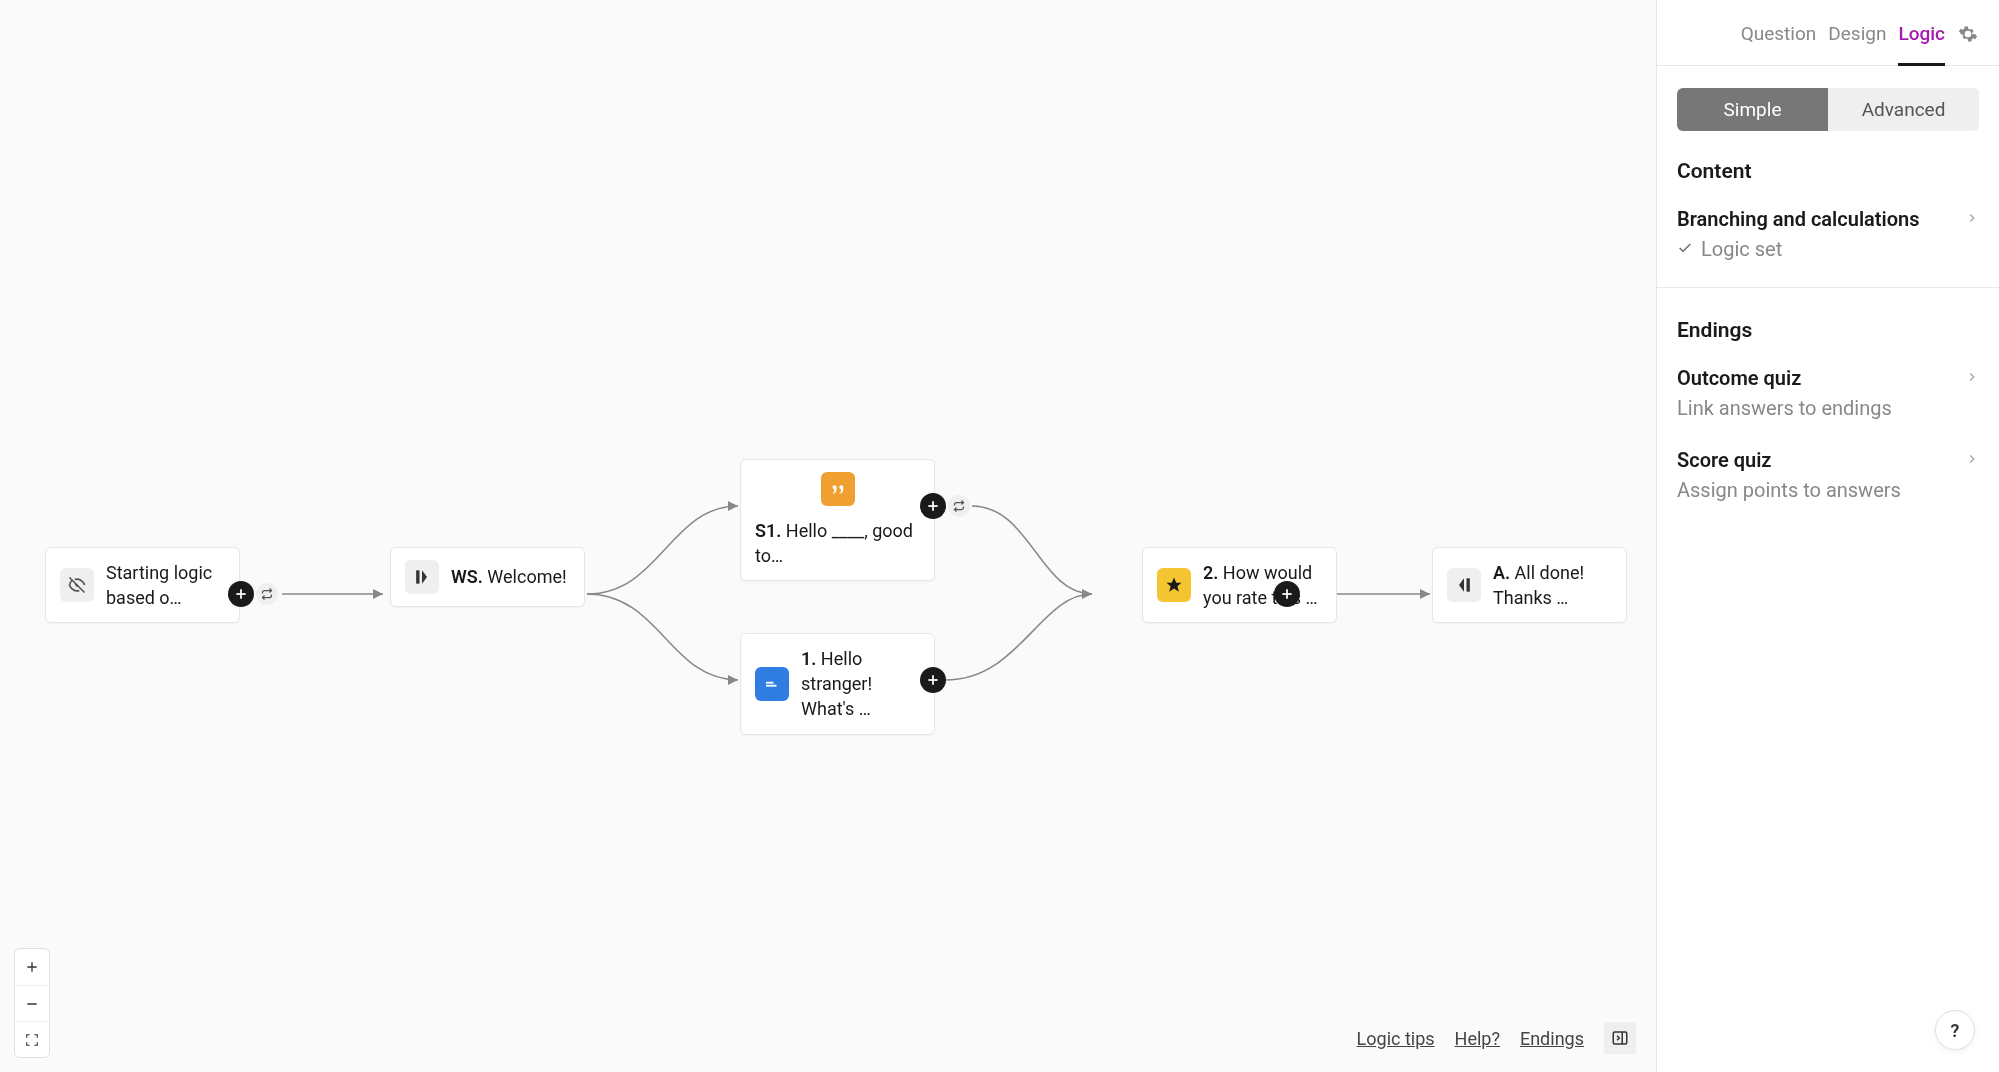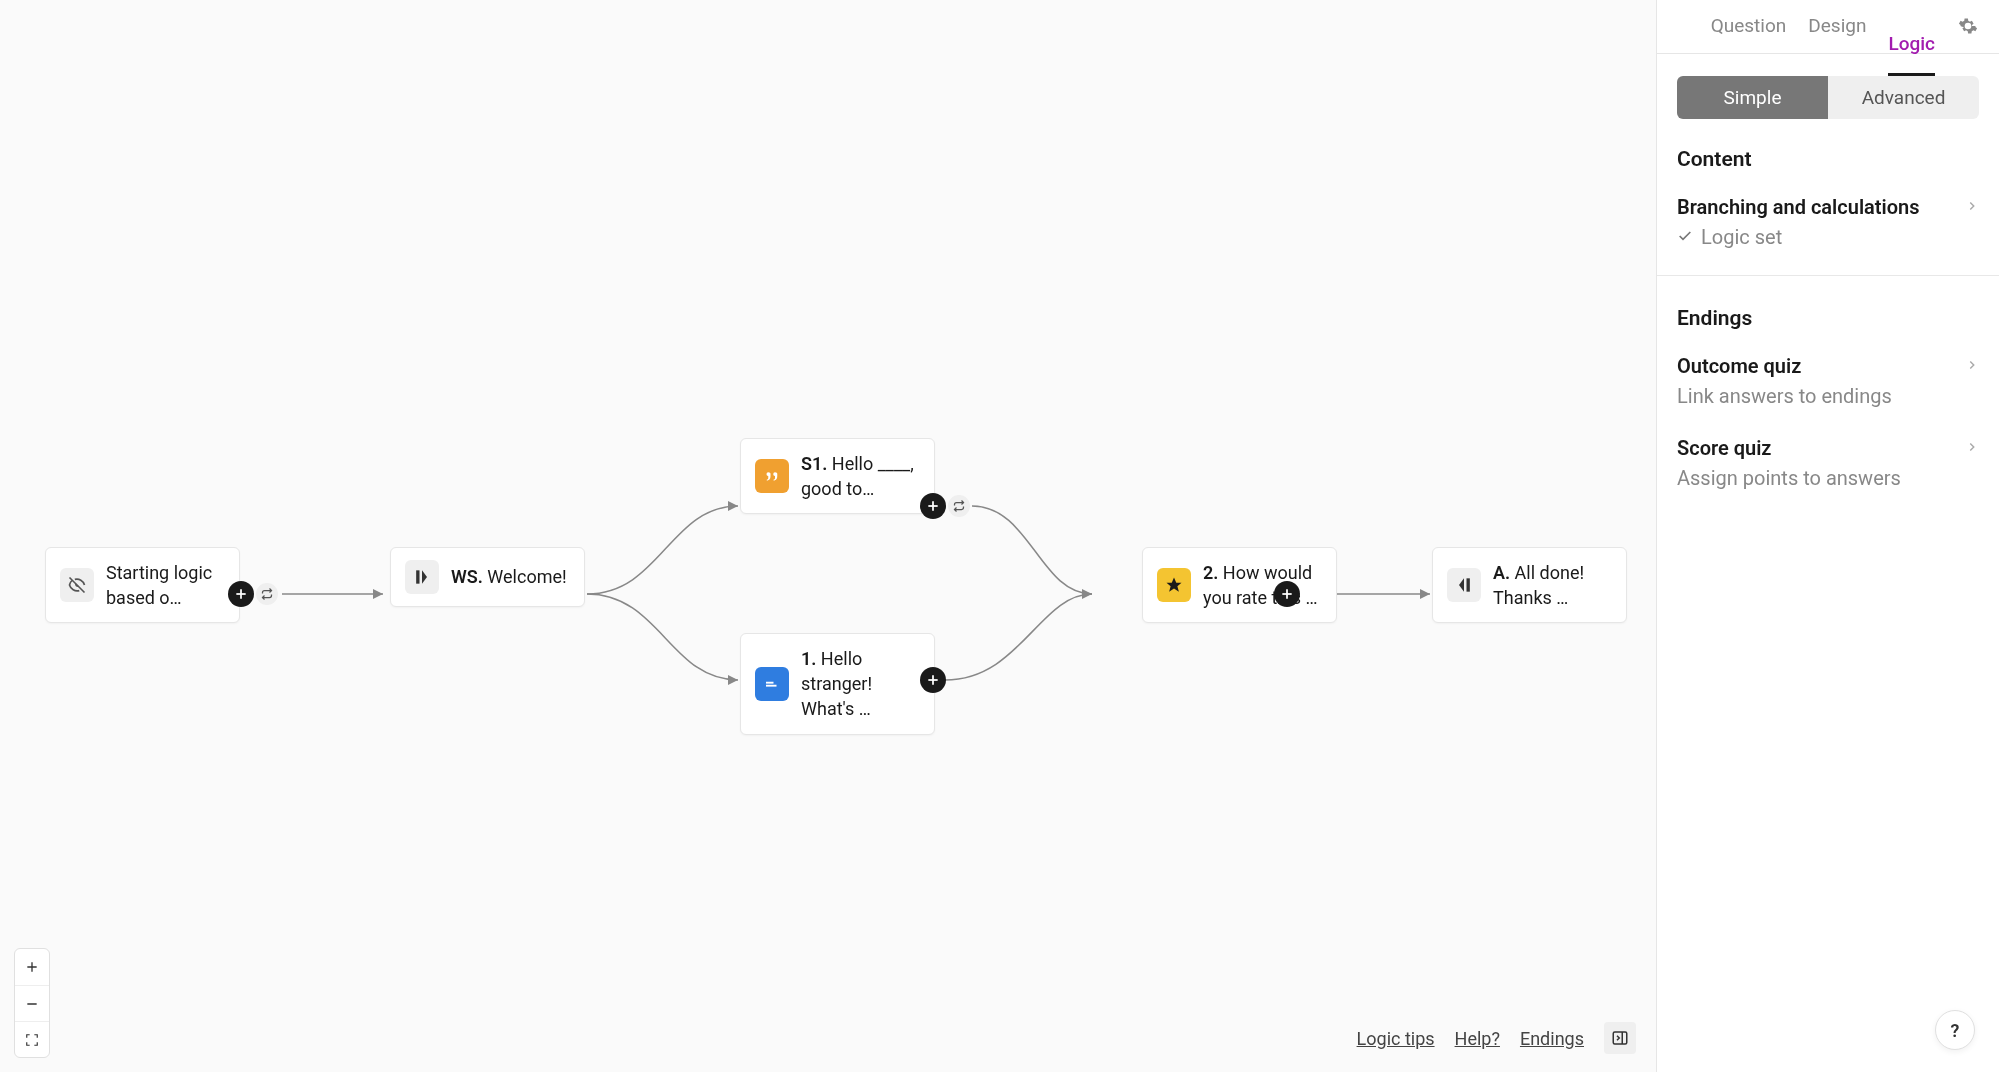--- a/index.html
+++ b/index.html
@@ -32,25 +32,25 @@
     height: 1072px;
     background: #fff;
     border-left: 1px solid #e6e6e6;
     display: flex;
     flex-direction: column;
   }
 
   
   .tabs-row {
     display: flex;
-    align-items: center;
-    gap: 22px;
+    align-items: flex-end;
+    gap: 12px;
     padding: 18px 20px 0 20px;
     border-bottom: 1px solid #e6e6e6;
-    height: 54px;
+    height: 66px;
   }
   .tabs-spacer { flex: 1; }
   .tab {
     font-size: 19px;
     color: #888;
     padding-bottom: 20px;
     cursor: pointer;
     position: relative;
   }
   .tab.active {
@@ -338,21 +338,21 @@
       <svg width="20" height="20" viewBox="0 0 24 24" fill="currentColor">
           <rect x="5" y="4" width="4" height="16"></rect>
           <polygon points="12,4 18,12 12,20"></polygon>
         </svg>
     </div>
     <div class="text">
       <span class="prefix">WS.</span><span> Welcome!</span>
     </div>
   </div>
 
-  <div class="node" style="left:740px; top:438px;">
+  <div class="node" style="left:740px; top:459px;flex-direction:column;">
     <div class="icon-box orange">
       <svg width="18" height="18" viewBox="0 0 24 24" fill="currentColor">
           <path d="M7 7 C4 7 4 12 7 12 L7 15 C7 16 6 17 5 17 L5 18 C9 18 10 15 10 12 L10 9 C10 8 9 7 7 7 Z"></path>
           <path d="M16 7 C13 7 13 12 16 12 L16 15 C16 16 15 17 14 17 L14 18 C18 18 19 15 19 12 L19 9 C19 8 18 7 16 7 Z"></path>
         </svg>
     </div>
     <div class="text">
       <span class="prefix">S1.</span><span> Hello ____, good to…</span>
     </div>
   </div>

